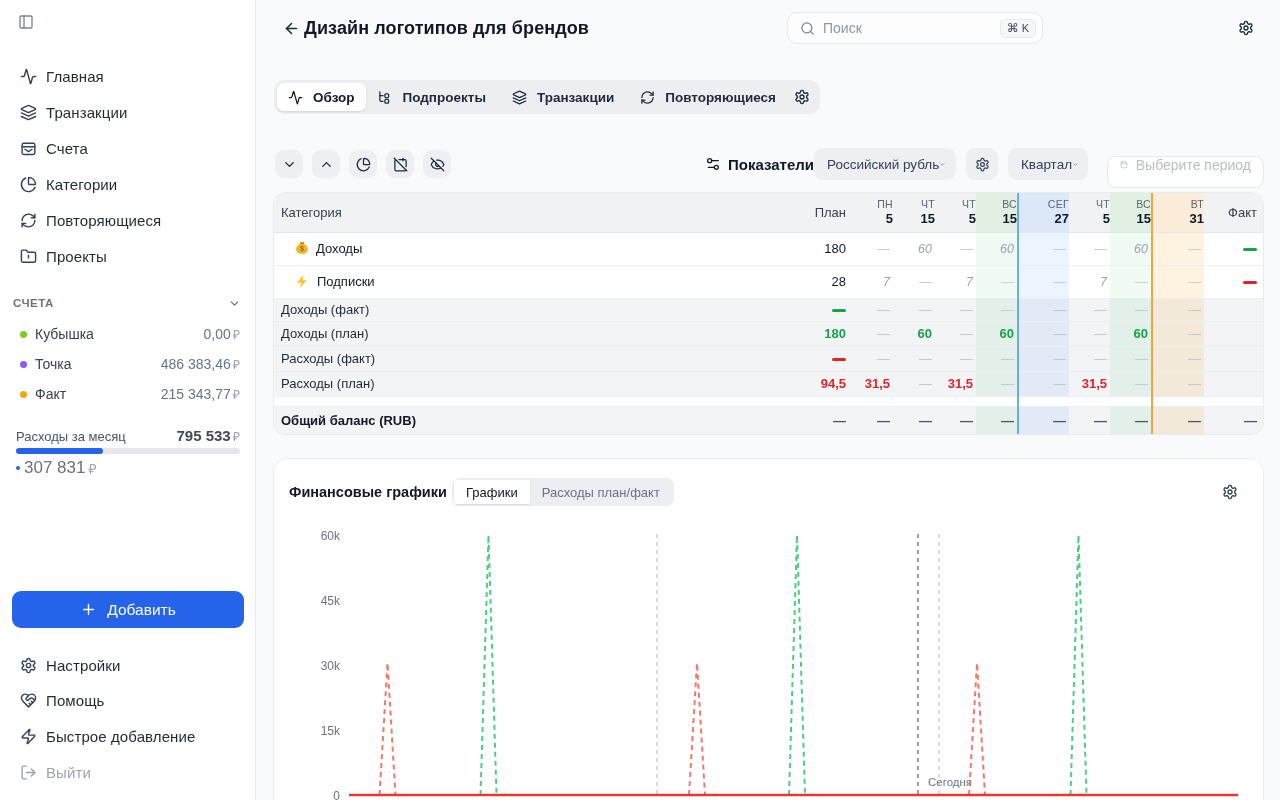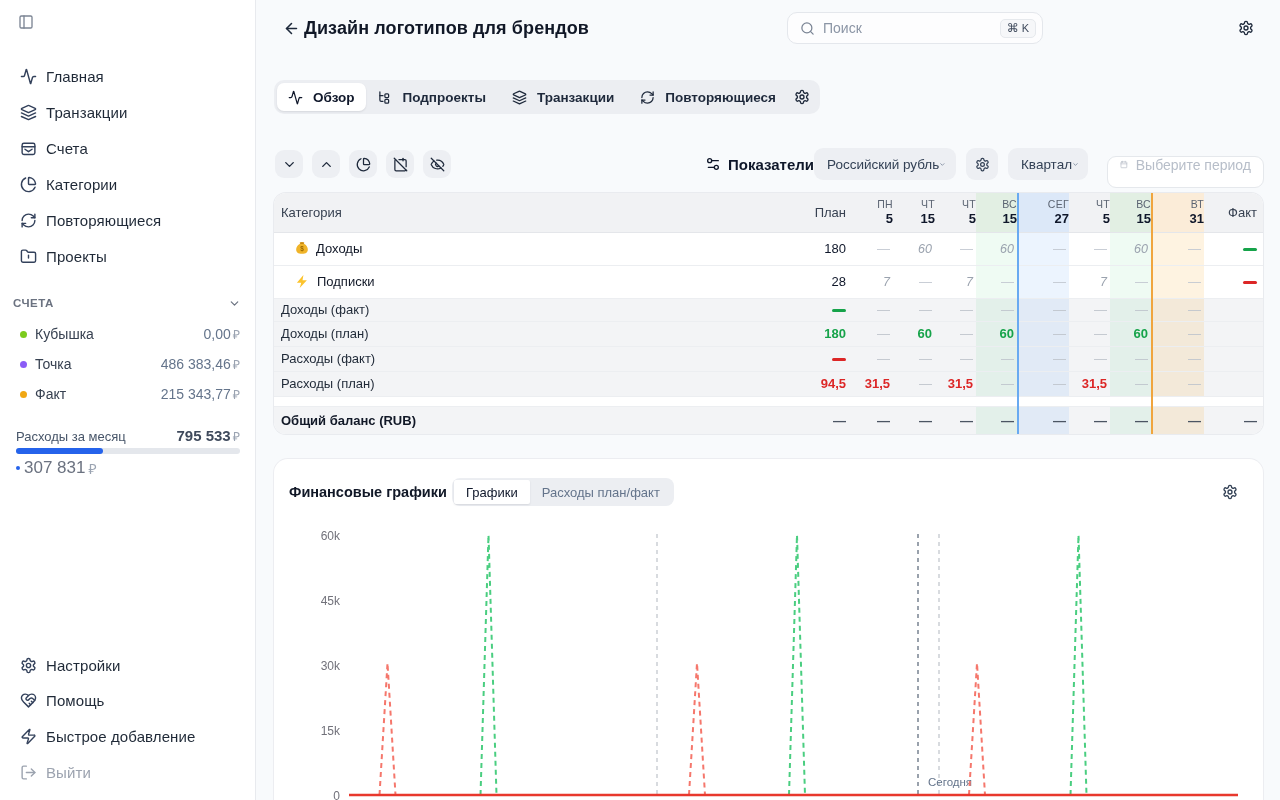--- a/index.html
+++ b/index.html
@@ -150,20 +150,27 @@
   </div>
   <div class="abs" style="left:16px;top:448px;width:224px;height:6px;border-radius:3px;background:#e4e7ec;">
     <div style="width:87px;height:6px;border-radius:3px;background:#2563eb;"></div>
   </div>
   <div class="abs" style="left:16px;top:458px;display:flex;align-items:center;">
     <span style="width:4px;height:4px;border-radius:50%;background:#2563eb;margin-right:4px;"></span>
     <span style="font-size:17px;color:#6b7280;text-align:right;">307 831</span>
     <span style="font-size:14px;color:#9aa3b1;margin-left:3px;">₽</span>
   </div>
 
+  <div class="abs" style="left:12px;top:591px;width:232px;height:37px;border-radius:9px;background:#2563eb;display:flex;align-items:center;justify-content:center;">
+    <svg width="17" height="17" viewBox="0 0 24 24" fill="none" stroke="#fff" stroke-width="2" stroke-linecap="round">
+        <path d="M5 12h14"></path>
+        <path d="M12 5v14"></path>
+      </svg>
+    <span style="color:#fff;font-size:15.5px;margin-left:10px;">Добавить</span>
+  </div>
 
   <div class="sb-item" style="top:647px">
       <svg viewBox="0 0 24 24" fill="none" stroke="#33415b" stroke-width="2" stroke-linecap="round" stroke-linejoin="round">
         <path d="M12.22 2h-.44a2 2 0 0 0-2 2v.18a2 2 0 0 1-1 1.73l-.43.25a2 2 0 0 1-2 0l-.15-.08a2 2 0 0 0-2.73.73l-.22.38a2 2 0 0 0 .73 2.73l.15.1a2 2 0 0 1 1 1.72v.51a2 2 0 0 1-1 1.74l-.15.09a2 2 0 0 0-.73 2.73l.22.38a2 2 0 0 0 2.73.73l.15-.08a2 2 0 0 1 2 0l.43.25a2 2 0 0 1 1 1.73V20a2 2 0 0 0 2 2h.44a2 2 0 0 0 2-2v-.18a2 2 0 0 1 1-1.73l.43-.25a2 2 0 0 1 2 0l.15.08a2 2 0 0 0 2.73-.73l.22-.39a2 2 0 0 0-.73-2.73l-.15-.08a2 2 0 0 1-1-1.74v-.5a2 2 0 0 1 1-1.74l.15-.09a2 2 0 0 0 .73-2.73l-.22-.38a2 2 0 0 0-2.73-.73l-.15.08a2 2 0 0 1-2 0l-.43-.25a2 2 0 0 1-1-1.73V4a2 2 0 0 0-2-2z"></path>
         <circle cx="12" cy="12" r="3"></circle>
       </svg>
       <span>Настройки</span>
     </div>
   <div class="sb-item" style="top:682px">
       <svg viewBox="0 0 24 24" fill="none" stroke="#33415b" stroke-width="2" stroke-linecap="round" stroke-linejoin="round">

